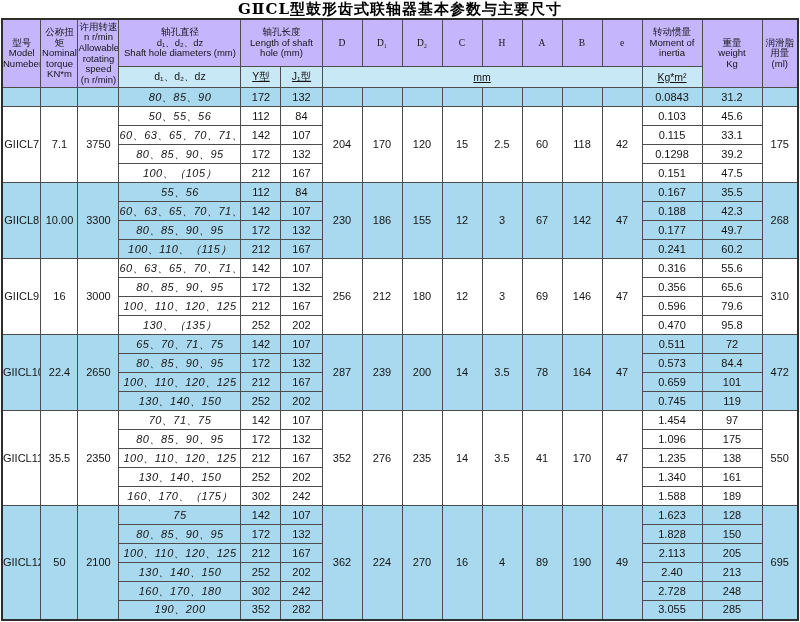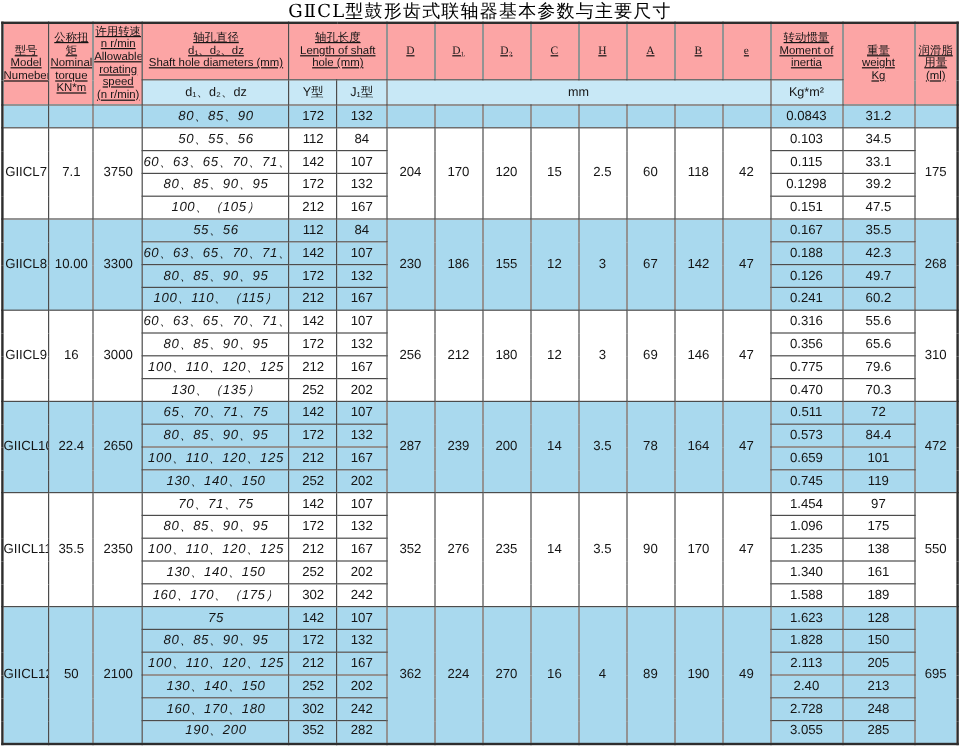--- a/index.html
+++ b/index.html
@@ -2,41 +2,41 @@
 <html><head>
 <meta charset="utf-8">
 <style>
   html,body { margin:0; padding:0; background:#ffffff; }
   .page {
     position:relative; width:800px; height:622px; overflow:hidden;
     font-family:"Liberation Sans", sans-serif; color:#151515; background:#fff;
   }
   .title {
     height:18px; line-height:18px; text-align:center;
-    font-family:"DejaVu Serif", serif; font-weight:400; font-size:15px;
+    font-family:"DejaVu Serif", serif; font-weight:700; font-size:15px;
     letter-spacing:1px; color:#000;
   }
   table.spec {
     border-collapse:collapse; table-layout:fixed;
     width:792px; margin:0 auto;
     border:2px solid #2e2e2e;
   }
   table.spec th, table.spec td {
     border:1px solid #4c4c4c; padding:0; overflow:hidden;
     vertical-align:middle; text-align:center;
     font-weight:normal; color:#151515;
   }
   
-  tr.h1 th { height:46px; background:#fca5a5; font-size:9.5px; line-height:1.12; white-space:pre-line;text-decoration:underline; }
+  tr.h1 th { height:46px; background:#c4b5fd; font-size:9.5px; line-height:1.12; white-space:pre-line; }
   tr.h2 th { height:20px; background:#c8e8f6; font-size:10.5px; white-space:pre-line; }
   th.dim { font-family:"Liberation Serif", serif; font-size:12.5px; }
   th.lft { text-align:left; padding-left:5px; }
   th.speed { font-size:8.5px; line-height:1.05; }
-  th.unit { font-size:10.5px; }
-  th.undl { }
+  th.unit { font-size:10.5px;text-decoration:underline; }
+  th.undl { text-decoration:underline; }
   
   tr.r  { height:19px; }
   tr.r td { font-size:11px; line-height:1; background:#ffffff; }
   tr.blue td { background:#a9d9ee; }
   td.dcell { text-align:left; padding-left:9px; white-space:nowrap; letter-spacing:0.5px;font-style:italic; }
   td.model { font-size:11px; }
 </style>
 </head>
 <body>
 
@@ -140,21 +140,21 @@
       <td>84</td>
       <td rowspan="4">204</td>
       <td rowspan="4">170</td>
       <td rowspan="4">120</td>
       <td rowspan="4">15</td>
       <td rowspan="4">2.5</td>
       <td rowspan="4">60</td>
       <td rowspan="4">118</td>
       <td rowspan="4">42</td>
       <td>0.103</td>
-      <td>34.5</td>
+      <td>45.6</td>
       <td rowspan="4">175</td>
     </tr>
     <tr class="r">
       <td class="dcell">60、63、65、70、71、75</td>
       <td>142</td>
       <td>107</td>
       <td>0.115</td>
       <td>33.1</td>
     </tr>
     <tr class="r">
@@ -195,21 +195,21 @@
       <td class="dcell">60、63、65、70、71、75</td>
       <td>142</td>
       <td>107</td>
       <td>0.188</td>
       <td>42.3</td>
     </tr>
     <tr class="r blue">
       <td class="dcell">80、85、90、95</td>
       <td>172</td>
       <td>132</td>
-      <td>0.126</td>
+      <td>0.177</td>
       <td>49.7</td>
     </tr>
     <tr class="r blue">
       <td class="dcell">100、110、（115）</td>
       <td>212</td>
       <td>167</td>
       <td>0.241</td>
       <td>60.2</td>
     </tr>
 
@@ -236,29 +236,29 @@
       <td class="dcell">80、85、90、95</td>
       <td>172</td>
       <td>132</td>
       <td>0.356</td>
       <td>65.6</td>
     </tr>
     <tr class="r">
       <td class="dcell">100、110、120、125</td>
       <td>212</td>
       <td>167</td>
-      <td>0.775</td>
+      <td>0.596</td>
       <td>79.6</td>
     </tr>
     <tr class="r">
       <td class="dcell">130、（135）</td>
       <td>252</td>
       <td>202</td>
       <td>0.470</td>
-      <td>70.3</td>
+      <td>95.8</td>
     </tr>
 
     <tr class="r blue">
       <td rowspan="4" class="model">GIICL10</td>
       <td rowspan="4">22.4</td>
       <td rowspan="4">2650</td>
       <td class="dcell">65、70、71、75</td>
       <td>142</td>
       <td>107</td>
       <td rowspan="4">287</td>
@@ -300,21 +300,21 @@
       <td rowspan="5">35.5</td>
       <td rowspan="5">2350</td>
       <td class="dcell">70、71、75</td>
       <td>142</td>
       <td>107</td>
       <td rowspan="5">352</td>
       <td rowspan="5">276</td>
       <td rowspan="5">235</td>
       <td rowspan="5">14</td>
       <td rowspan="5">3.5</td>
-      <td rowspan="5">90</td>
+      <td rowspan="5">41</td>
       <td rowspan="5">170</td>
       <td rowspan="5">47</td>
       <td>1.454</td>
       <td>97</td>
       <td rowspan="5">550</td>
     </tr>
     <tr class="r">
       <td class="dcell">80、85、90、95</td>
       <td>172</td>
       <td>132</td>

